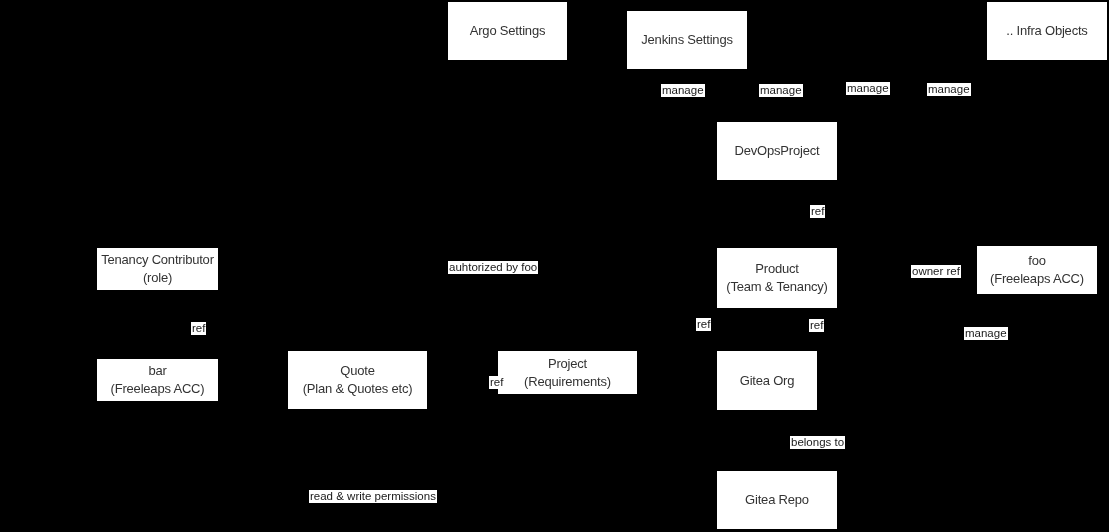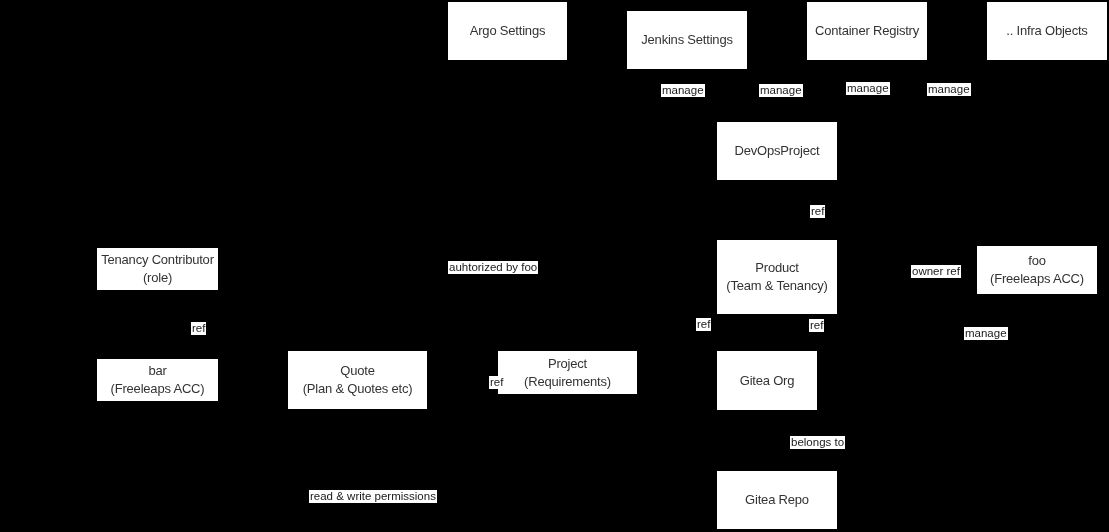--- a/index.html
+++ b/index.html
@@ -43,34 +43,30 @@
 <div class="diagram">
 
   <div class="node" style="left:448px;top:2px;width:119px;height:58px">
     <span>Argo Settings</span>
 
   </div>
   <div class="node" style="left:627px;top:11px;width:120px;height:58px">
     <span>Jenkins Settings</span>
 
   </div>
-  <div class="node" style="left:807px;top:2px;width:120px;height:58px">
-    <span>Container Registry</span>
-
-  </div>
   <div class="node" style="left:987px;top:2px;width:120px;height:58px">
     <span>.. Infra Objects</span>
 
   </div>
 
   <div class="node" style="left:717px;top:122px;width:120px;height:58px">
     <span>DevOpsProject</span>
 
   </div>
-  <div class="node" style="left:717px;top:240px;width:120px;height:74px">
+  <div class="node" style="left:717px;top:248px;width:120px;height:60px">
     <span>Product</span>
     <span>(Team &amp; Tenancy)</span>
   </div>
   <div class="node" style="left:977px;top:246px;width:120px;height:48px">
     <span>foo</span>
     <span>(Freeleaps ACC)</span>
   </div>
 
   <div class="node" style="left:97px;top:248px;width:121px;height:42px">
     <span>Tenancy Contributor</span>

